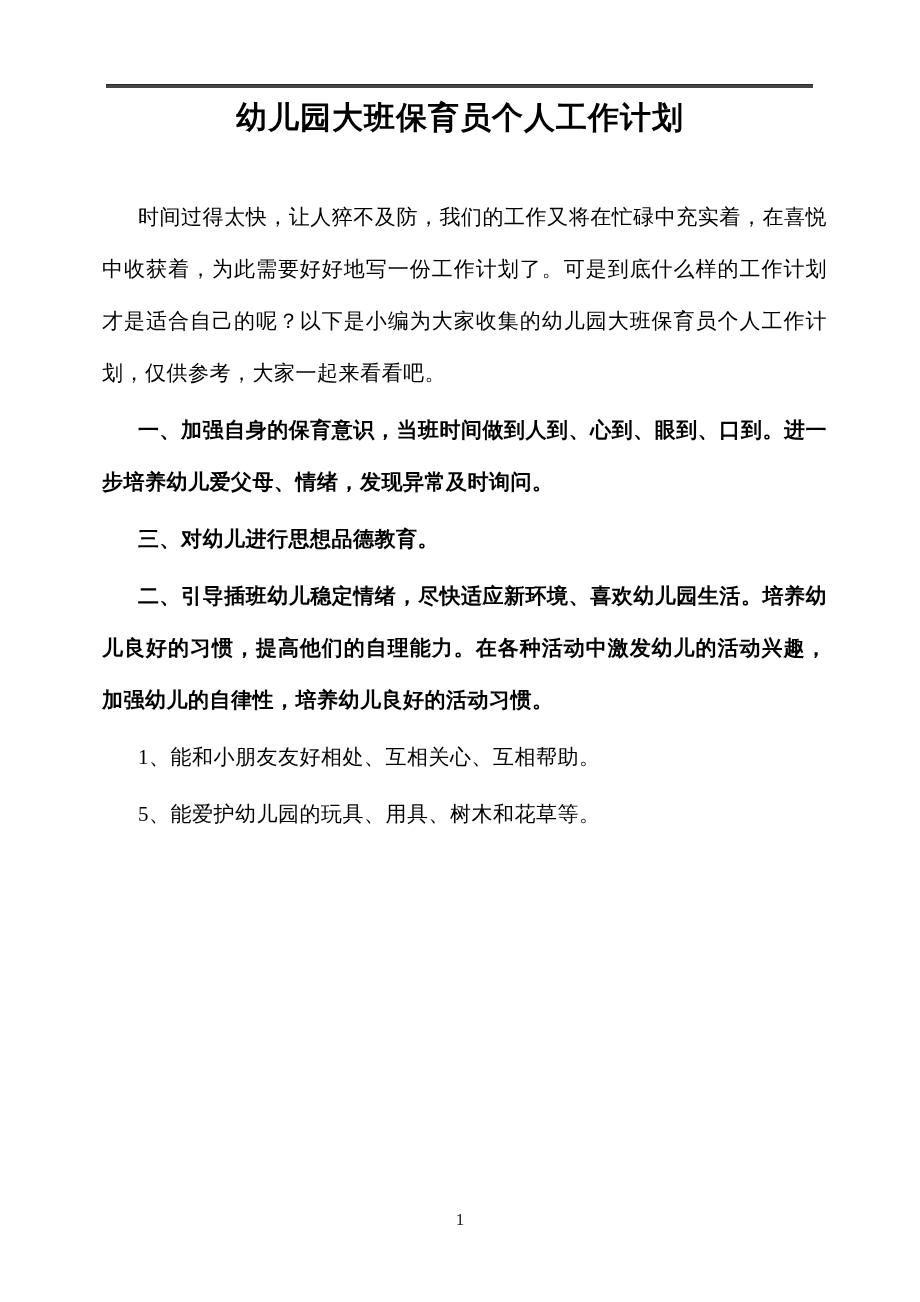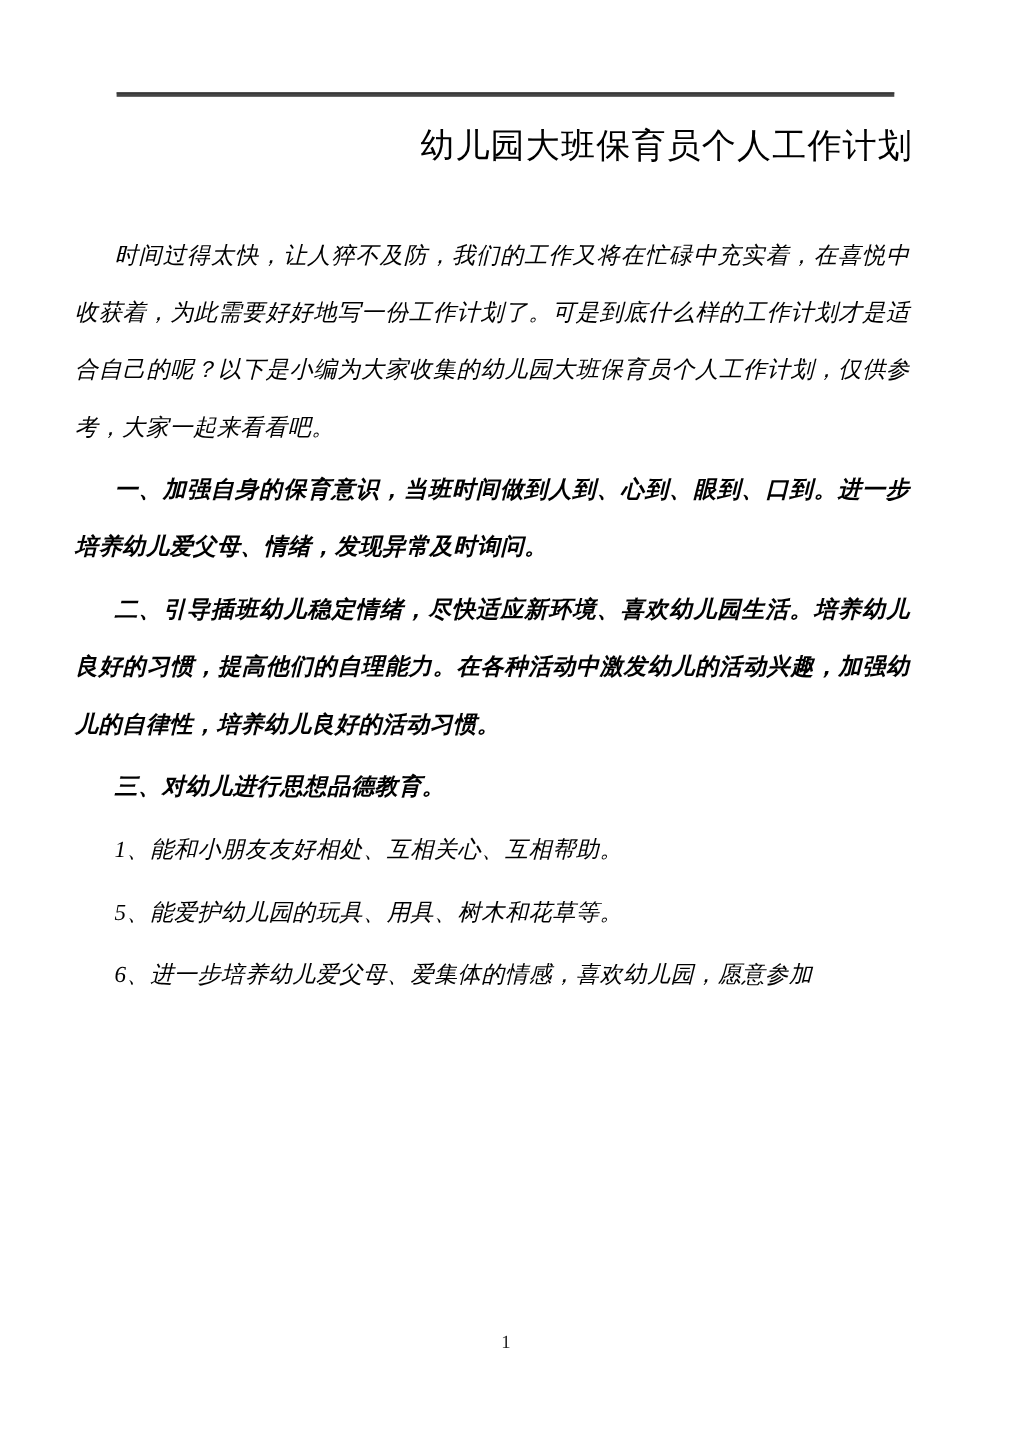--- a/index.html
+++ b/index.html
@@ -16,30 +16,29 @@
     font-family: "Liberation Serif", "DejaVu Serif", serif;
     color: #000000;
   }
   .header-rule {
     margin: 84px 107px 0 106px;
     height: 3px;
     background: #454545;
     border-top: 1px solid #2a2a2a;
   }
   .doc-title {
-    margin: 26px 90px 0 90px;
-    text-align: right;
+    margin: 11px 90px 0 90px;
+    text-align: center;
     font-size: 31px;
     line-height: 38px;
-    font-weight: 400;
+    font-weight: 700;
     letter-spacing: 1px;
   }
   .doc-body {
-    margin: 54px 93px 0 68px;
-    font-style: italic;
+    margin: 54px 93px 0 102px;
   }
   .doc-body p {
     margin: 0 0 5px 0;
     font-size: 21px;
     line-height: 52px;
     text-align: justify;
     text-justify: inter-ideograph;
     text-indent: 36px;
     letter-spacing: 0.5px;
   }
@@ -61,21 +60,20 @@
 <body>
 
 <div class="page">
   <div class="header-rule"></div>
 
   <h1 class="doc-title">幼儿园大班保育员个人工作计划</h1>
 
   <div class="doc-body" id="doc-body">
       <p>时间过得太快，让人猝不及防，我们的工作又将在忙碌中充实着，在喜悦中收获着，为此需要好好地写一份工作计划了。可是到底什么样的工作计划才是适合自己的呢？以下是小编为大家收集的幼儿园大班保育员个人工作计划，仅供参考，大家一起来看看吧。</p>
       <p class="bold">一、加强自身的保育意识，当班时间做到人到、心到、眼到、口到。进一步培养幼儿爱父母、情绪，发现异常及时询问。</p>
+      <p class="bold">三、对幼儿进行思想品德教育。</p>
       <p class="bold">二、引导插班幼儿稳定情绪，尽快适应新环境、喜欢幼儿园生活。培养幼儿良好的习惯，提高他们的自理能力。在各种活动中激发幼儿的活动兴趣，加强幼儿的自律性，培养幼儿良好的活动习惯。</p>
-      <p class="bold">三、对幼儿进行思想品德教育。</p>
       <p>1、能和小朋友友好相处、互相关心、互相帮助。</p>
       <p>5、能爱护幼儿园的玩具、用具、树木和花草等。</p>
-      <p>6、进一步培养幼儿爱父母、爱集体的情感，喜欢幼儿园，愿意参加</p>
     </div>
 
   <div class="page-footer">1</div>
 </div>
 
 </body></html>

